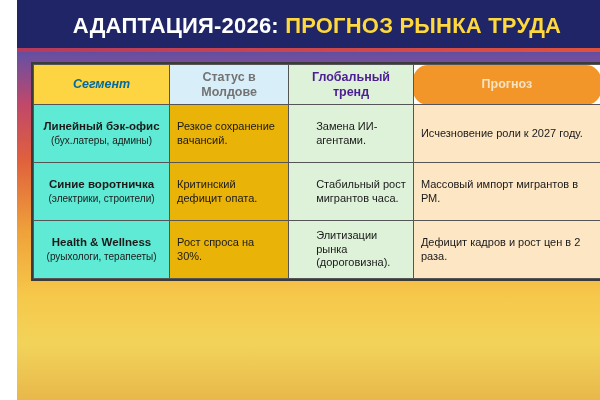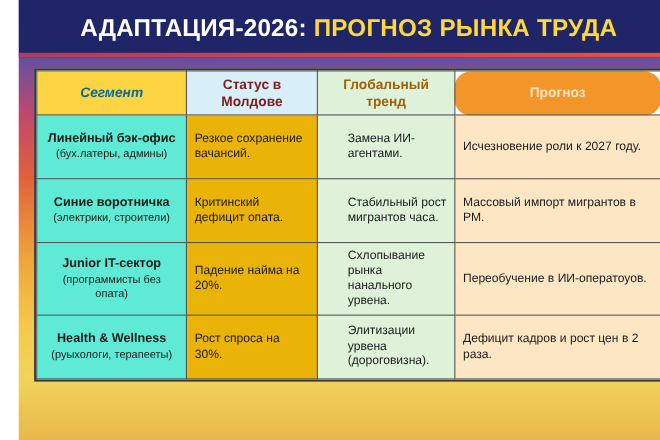--- a/index.html
+++ b/index.html
@@ -80,22 +80,22 @@
     box-sizing: border-box;
   }
   thead th {
     height: 40px;
     font-size: 12.5px;
     font-weight: bold;
     text-align: center;
     line-height: 1.15;
   }
   .th-1 { background: #fdd441; color: #0369a1; font-style: italic; }
-  .th-2 { background: #d8eef8; color: #7f1d1d; }
-  .th-3 { background: #ddf2d8; color: #a16207; text-align: center; }
+  .th-2 { background: #d8eef8; color: #737373; }
+  .th-3 { background: #ddf2d8; color: #4c1d95; text-align: center; }
   .th-4 { background: #f2962a; color: #f7e3c2; border-radius: 15px; }
 
   tbody td {
     height: 58px;
     font-size: 11px;
     color: #1a1a1a;
     line-height: 1.25;
   }
   .c-seg {
     background: #5eead4;
@@ -159,34 +159,25 @@
           <td class="c-seg">
             <span class="seg-main">Синие воротничка</span>
             <span class="seg-sub">(электрики, строители)</span>
           </td>
           <td class="c-md">Критинский дефицит опата.</td>
           <td class="c-gl">Стабильный рост мигрантов часа.</td>
           <td class="c-fc">Массовый импорт мигрантов в РМ.</td>
         </tr>
         <tr>
           <td class="c-seg">
-            <span class="seg-main">Junior IT-сектор</span>
-            <span class="seg-sub">(программисты без опата)</span>
-          </td>
-          <td class="c-md">Падение найма на 20%.</td>
-          <td class="c-gl">Схлопывание рынка нанального урвена.</td>
-          <td class="c-fc">Переобучение в ИИ-оператоуов.</td>
-        </tr>
-        <tr>
-          <td class="c-seg">
             <span class="seg-main">Health &amp; Wellness</span>
             <span class="seg-sub">(руыхологи, терапееты)</span>
           </td>
           <td class="c-md">Рост спроса на 30%.</td>
-          <td class="c-gl">Элитизации урвена (дороговизна).</td>
+          <td class="c-gl">Элитизации рынка (дороговизна).</td>
           <td class="c-fc">Дефицит кадров и рост цен в 2 раза.</td>
         </tr>
       </tbody>
     </table>
   </div>
 
   <div class="spacer-bottom"></div>
 </div>
 
 </body></html>

